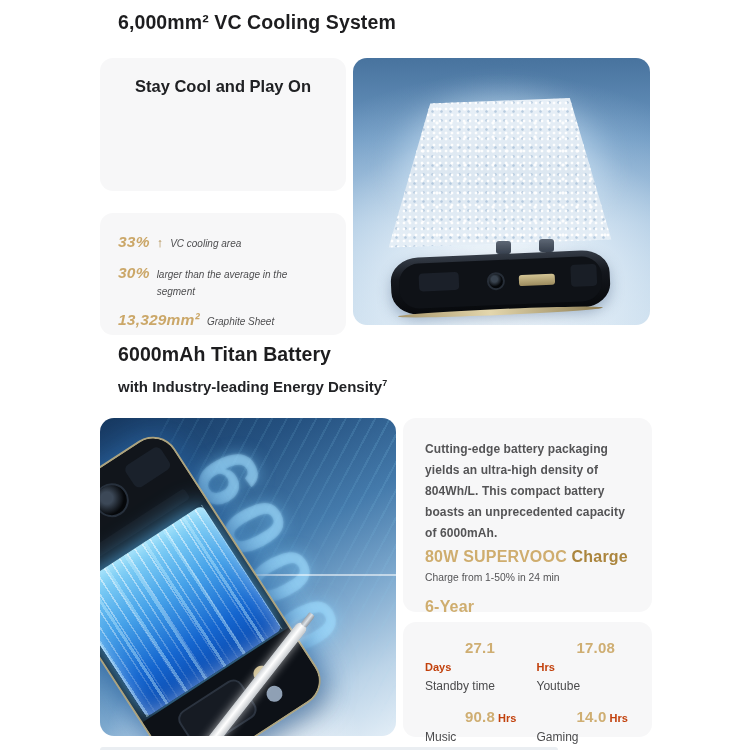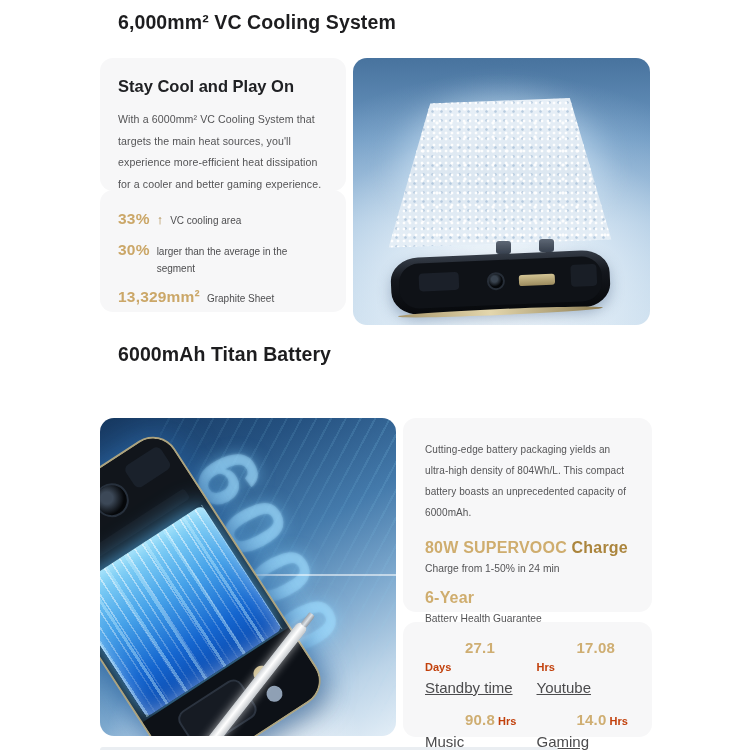--- a/index.html
+++ b/index.html
@@ -12,25 +12,25 @@
 
   
   .h-main { font-size:19.5px; font-weight:700; color:#1d1d1f; letter-spacing:.1px; }
   #cooling-title { left:118px; top:11px; }
   #battery-title { left:118px; top:343px; }
   #battery-subtitle { left:118px; top:378px; font-size:15px; font-weight:700; color:#222326; }
   #battery-subtitle sup { font-size:9px; }
 
   
   #cooling-info { left:100px; top:58px; width:246px; height:133px; padding:19px 18px; }
-  #cooling-info h2 { font-size:16.5px; font-weight:700; color:#202124; margin-bottom:13px; }
+  #cooling-info h2 { font-size:16.5px; font-weight:700; color:#202124; margin-bottom:13px;text-align:center; }
   #cooling-info p { font-size:10.6px; line-height:21.6px; color:#545456; letter-spacing:.1px; }
 
   
-  #cooling-stats { left:100px; top:190px; width:246px; height:122px; padding:20px 18px 0; display:flex; flex-direction:column; gap:11.5px; }
+  #cooling-stats { left:100px; top:213px; width:246px; height:122px; padding:20px 18px 0; display:flex; flex-direction:column; gap:11.5px;font-style:italic; }
   .stat-row { display:flex; align-items:baseline; gap:7px; line-height:17px; }
   .gold { color:#cba768; font-weight:700; font-size:15.5px; letter-spacing:.2px; }
   .gold-dk { color:#a8823e; font-weight:700; }
   .stat-arrow { font-size:13px; align-self:center; line-height:10px; }
   .stat-label { font-size:10px; color:#4e4e50; }
 
   
   #cooling-img { left:353px; top:58px; width:297px; height:267px; border-radius:14px; overflow:hidden;
     background:
       radial-gradient(120% 95% at 50% 80%, rgba(255,255,255,.92) 0%, rgba(233,243,251,.7) 28%, rgba(187,213,235,.3) 55%, rgba(120,160,200,0) 78%),
@@ -101,45 +101,44 @@
     background:#161b23; border:2px solid #2b333f; }
   .bp-bottom .g1 { position:absolute; left:118px; top:16px; width:16px; height:16px; border-radius:50%; background:#c9b887; }
   .bp-bottom .g2 { position:absolute; left:118px; top:40px; width:16px; height:16px; border-radius:50%; background:#8fa0b4; }
   .cable { left:198px; top:206px; width:12px; height:185px; border-radius:6px; transform:rotate(38deg); transform-origin:top center;
     background:linear-gradient(90deg,#c9cdd1,#ffffff 45%,#c3c7cb); box-shadow:0 0 10px rgba(255,255,255,.6); }
   .cable .plug { position:absolute; left:2.5px; top:-13px; width:7px; height:15px; border-radius:2px;
     background:linear-gradient(90deg,#9aa2ab,#dde2e7 50%,#8d959e); }
 
   
   #battery-info { left:403px; top:418px; width:249px; height:194px; padding:21px 22px; }
-  #battery-info p.body { font-size:10px; line-height:21px; color:#545456; margin-bottom:16px; letter-spacing:.1px; }
+  #battery-info p.body { font-size:12px; line-height:21px; color:#545456; margin-bottom:4px; letter-spacing:.1px;font-weight:bold; }
   .f-title { font-size:16px; font-weight:700; margin-bottom:6px; letter-spacing:.2px; }
   .f-title .acc { color:#cfad6e; }
   .f-title .rest { color:#ab853d;margin-top:28px; }
   .f-cap { font-size:10.3px; color:#545456; margin-bottom:15px; }
 
   
   #battery-stats { left:403px; top:622px; width:249px; height:115px; padding:17px 22px 0;
     display:grid; grid-template-columns:1fr 1fr; grid-column-gap:18px; grid-row-gap:15px; }
   .bstat .val { font-size:15px; font-weight:700; color:#cfae72; letter-spacing:.2px;margin-left:40px; }
   .bstat .unit { font-size:11px; font-weight:700; color:#c2410c; }
-  .bstat .lbl { font-size:15px; color:#4b4b4d; margin-top:4px;text-decoration:underline; }
+  .bstat .lbl { font-size:12px; color:#4b4b4d; margin-top:4px; }
 
   .next-peek { left:100px; top:747px; width:458px; height:3px; background:#eaeef2; border-radius:3px 3px 0 0; }
 </style>
 </head>
 <body>
 
 <div id="page">
 
   <h1 class="abs h-main" id="cooling-title">6,000mm² VC Cooling System</h1>
 
   <div class="abs card" id="cooling-info">
     <h2>Stay Cool and Play On</h2>
-    <p>With a 6000mm² VC Cooling System that targets the main heat sources, you'll experience more-efficient heat dissipation for a cooler and better gaming experience.</p>
   </div>
 
   <div class="abs card" id="cooling-stats">
     <div class="stat-row">
       <span class="gold">33%</span>
       <span class="gold-dk stat-arrow">↑</span>
       <span class="stat-label">VC cooling area</span>
     </div>
     <div class="stat-row">
       <span class="gold">30%</span>
@@ -160,20 +159,21 @@
       <div class="pt-plate"></div>
       <div class="pt-chip1"></div>
       <div class="pt-cam"></div>
       <div class="pt-gold"></div>
       <div class="pt-chip2"></div>
     </div>
     <div class="abs phone-rim"></div>
   </div>
 
   <h1 class="abs h-main" id="battery-title">6000mAh Titan Battery</h1>
+  <h3 class="abs" id="battery-subtitle"><span>with Industry-leading Energy Density</span><sup>7</sup></h3>
 
   <div class="abs" id="battery-img">
     <div class="abs bg-streaks"></div>
     <div class="abs num6000">6000</div>
     <div class="abs hline"></div>
     <div class="abs bphone">
       <div class="bp-top">
         <div class="c1"></div>
         <div class="c2"></div>
         <div class="c3"></div>

